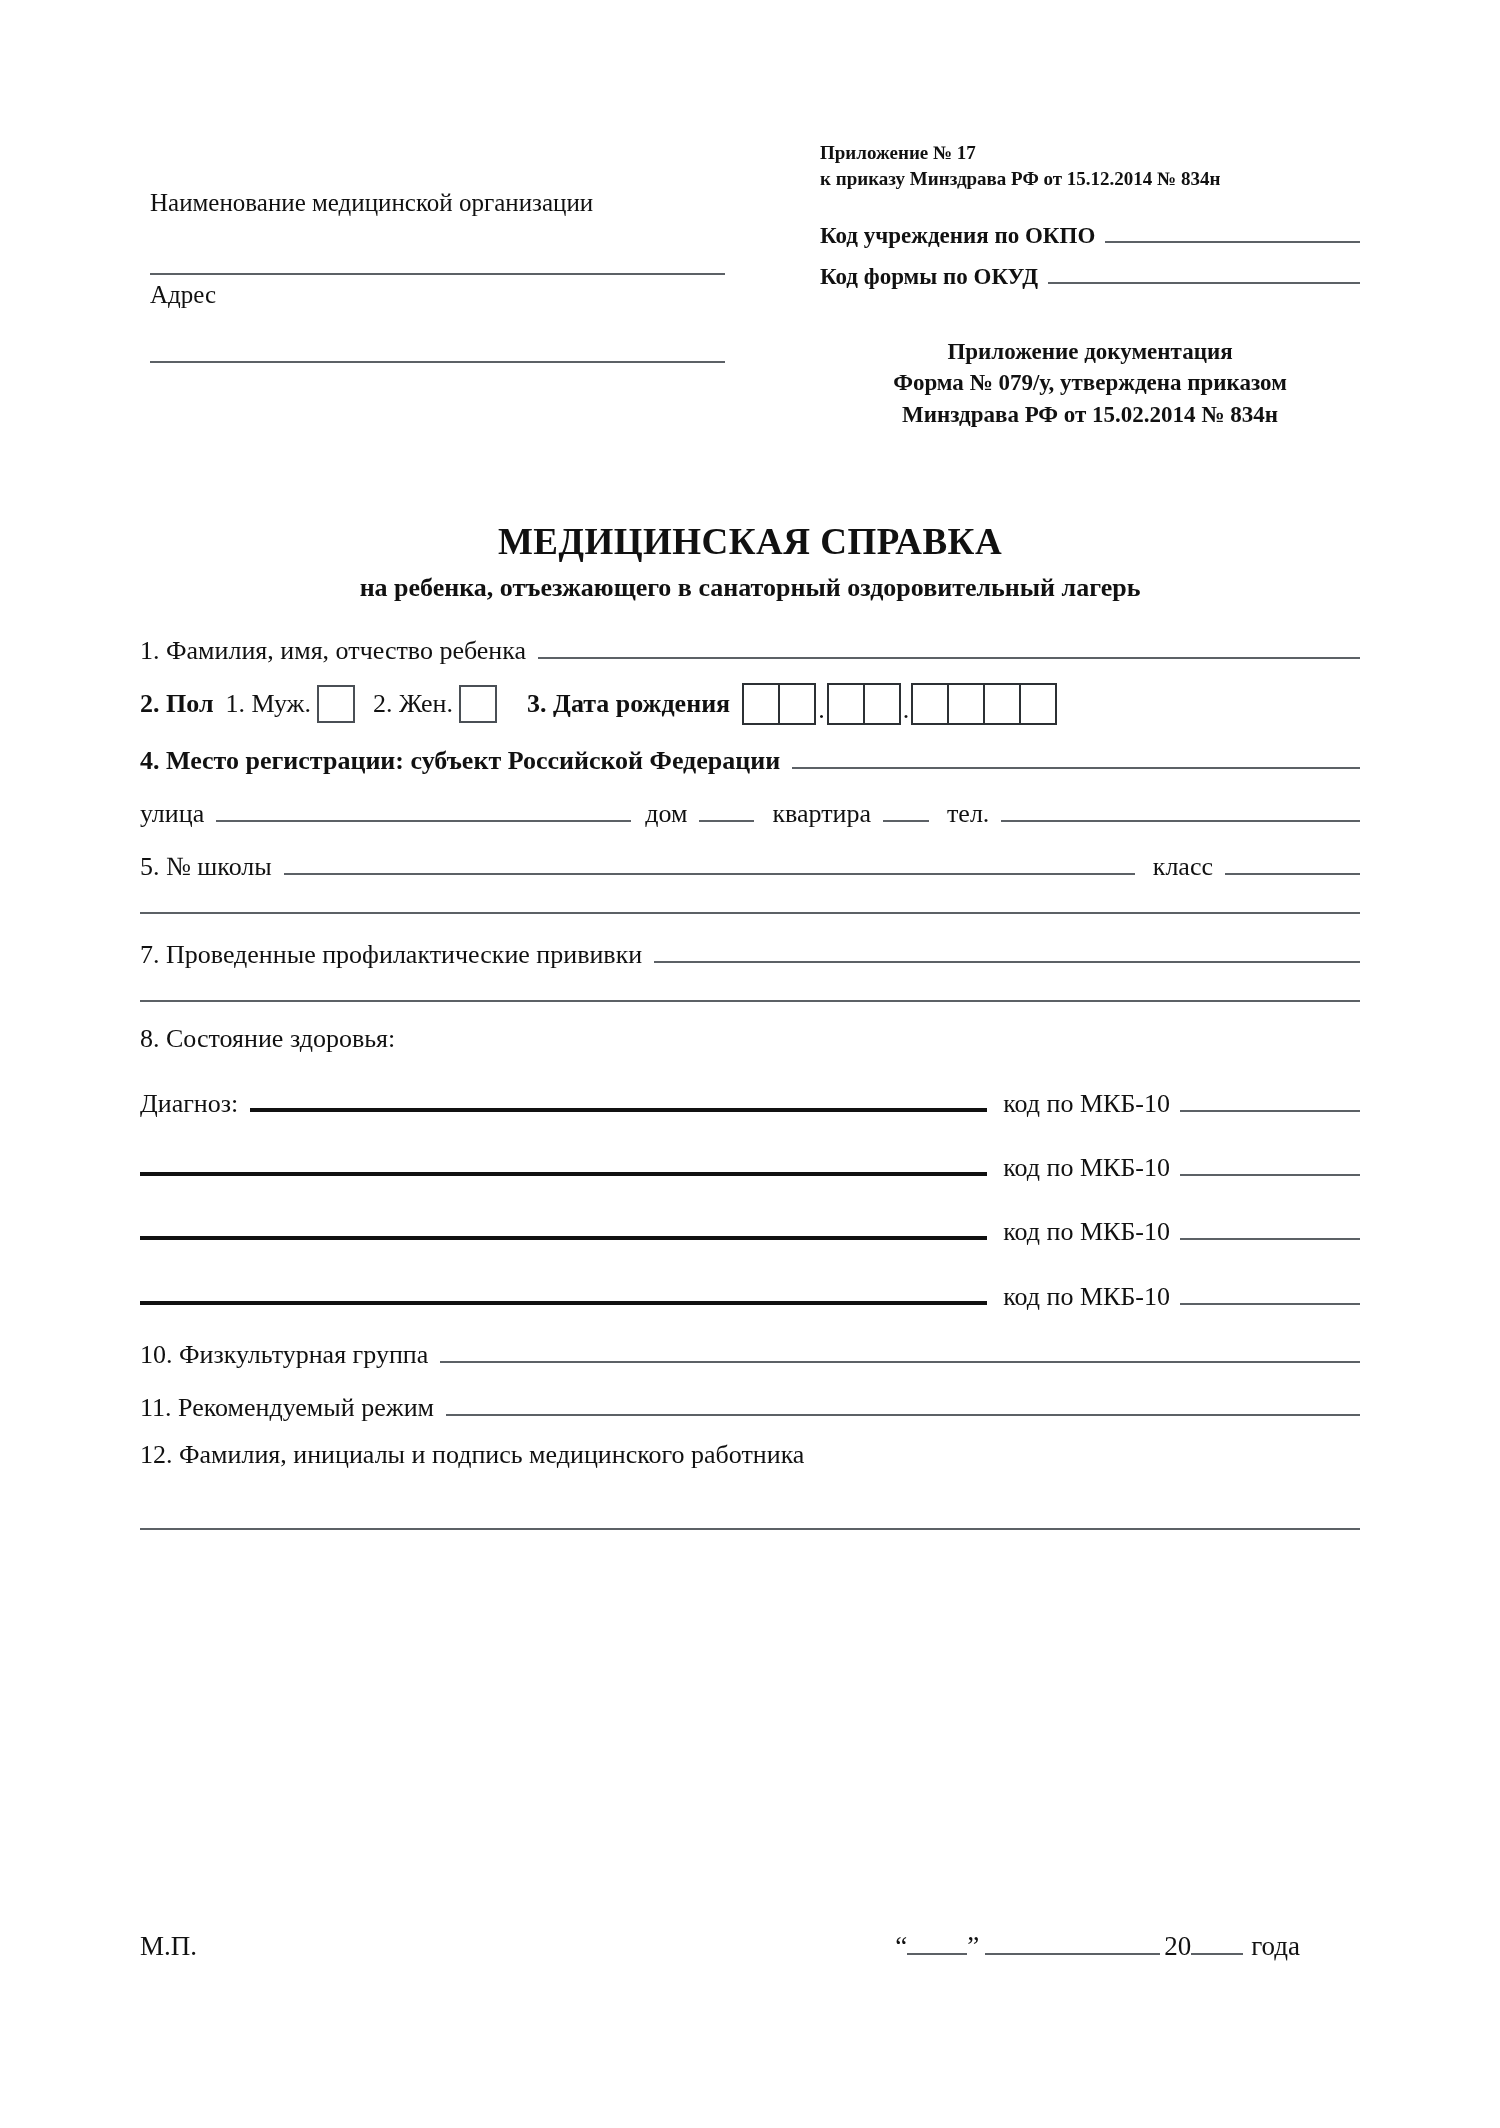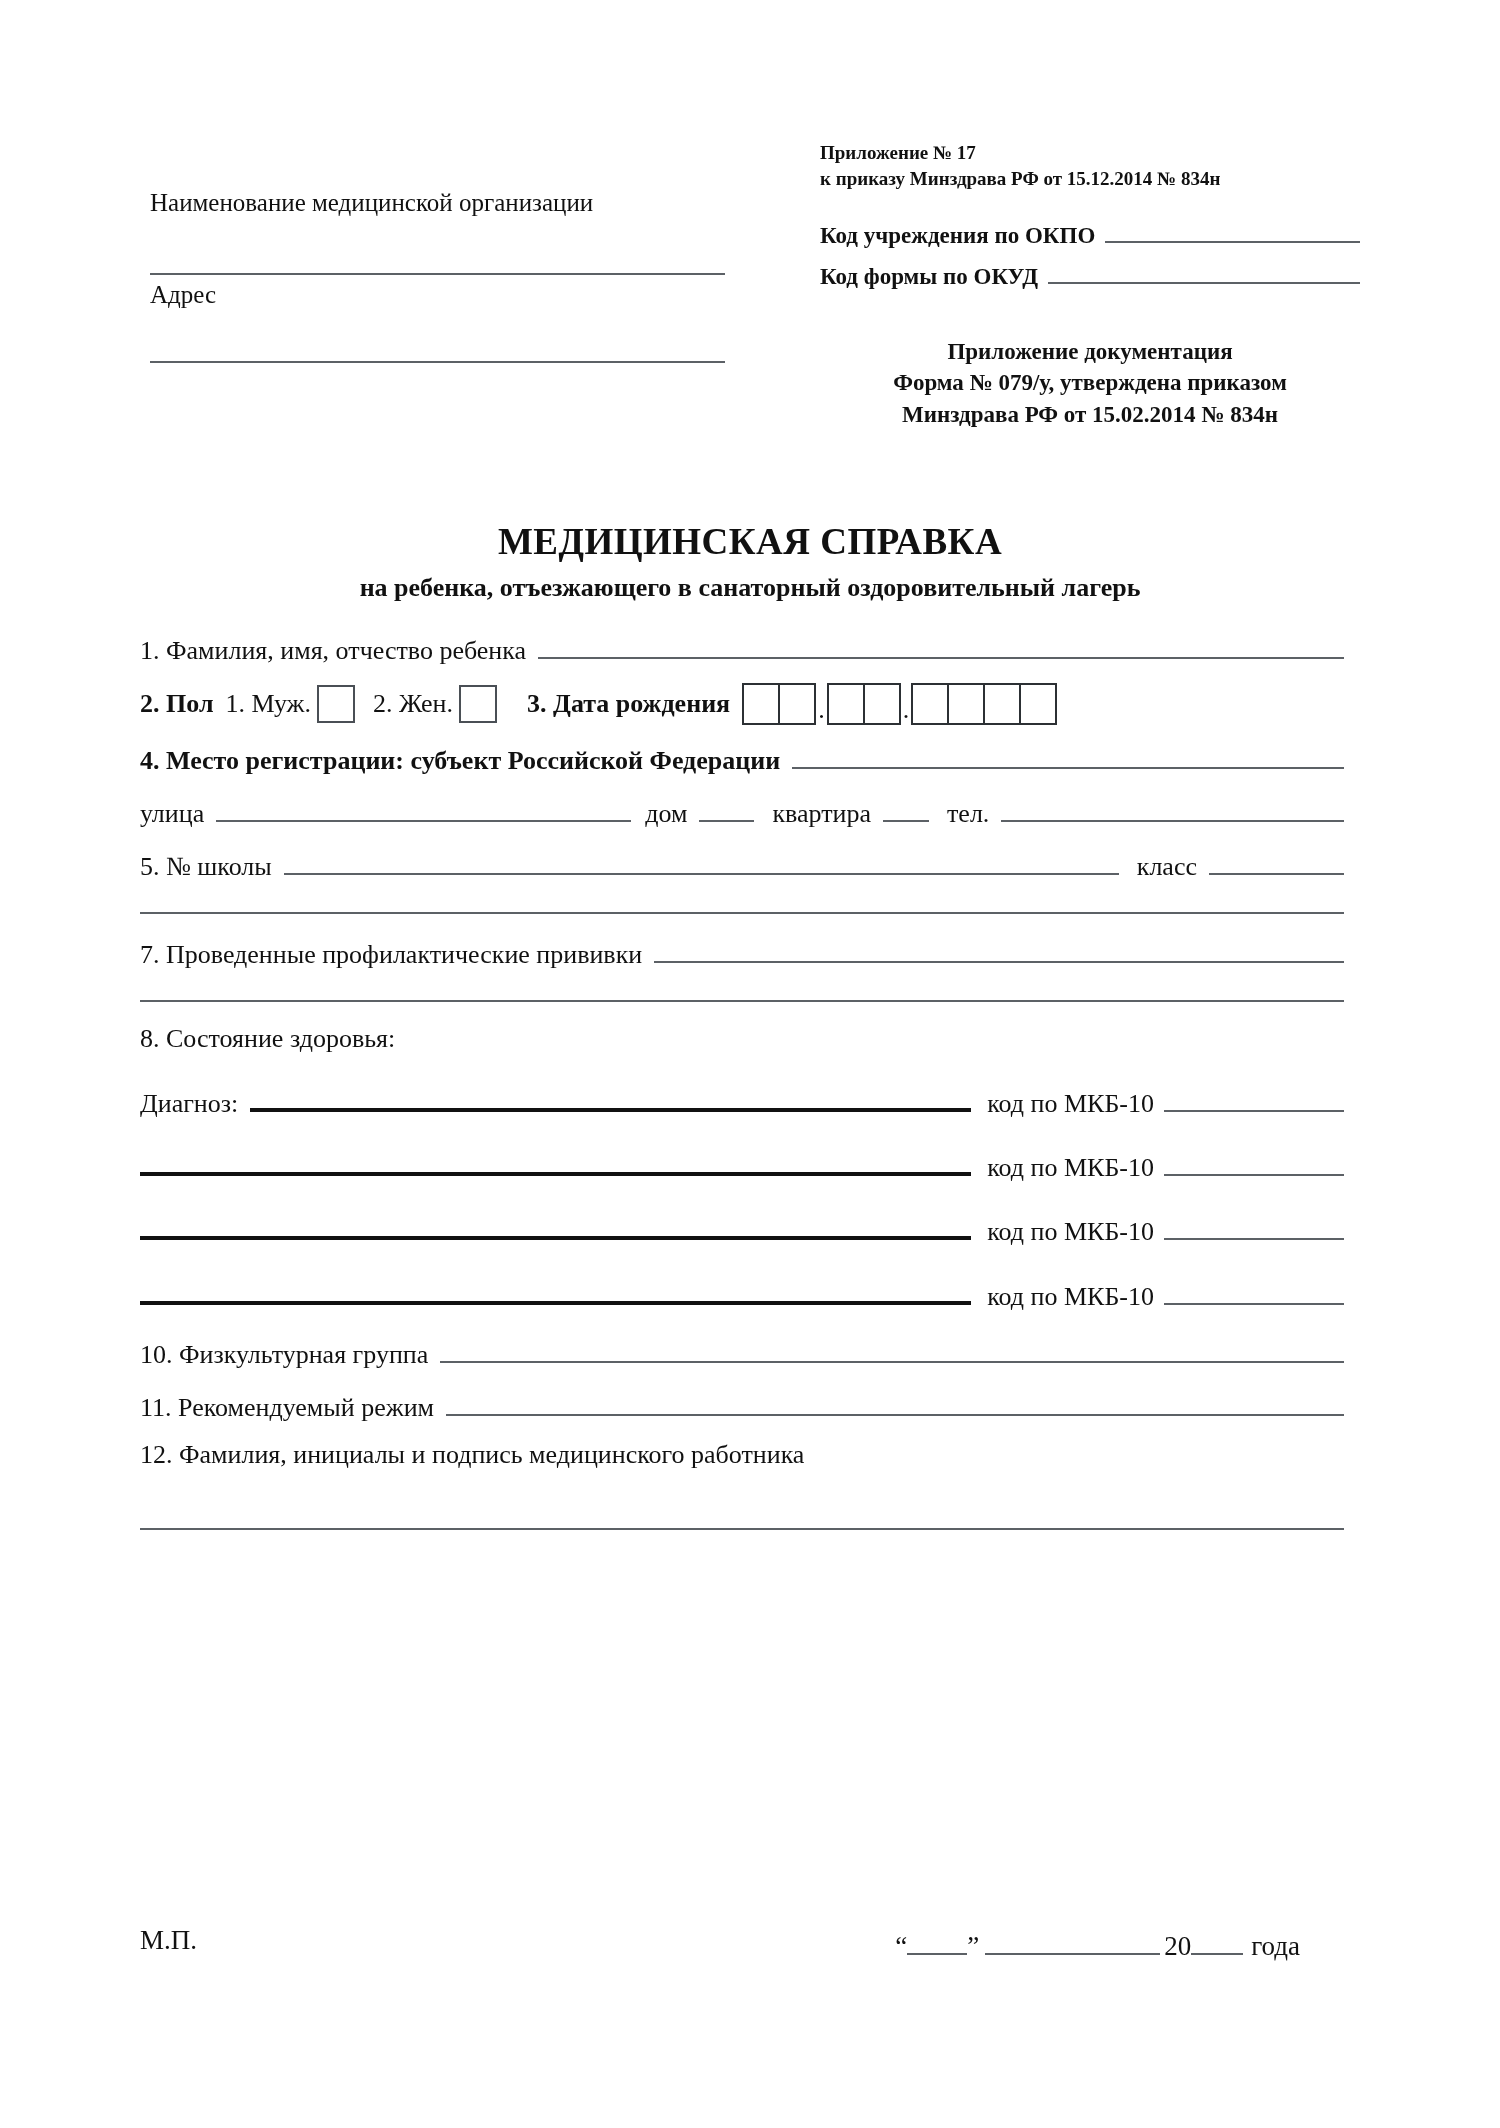--- a/index.html
+++ b/index.html
@@ -106,21 +106,21 @@
   .title-sub {
     font-size: 26px;
     font-weight: bold;
     margin-top: 10px;
   }
 
   
   .body {
     position: absolute;
     left: 140px;
-    right: 156px;
+    right: 140px;
     top: 630px;
   }
   .line {
     display: flex;
     align-items: baseline;
     font-size: 26px;
     white-space: nowrap;
     margin-bottom: 17px;
   }
   .line .txt { flex: 0 0 auto; }
@@ -160,21 +160,21 @@
   .mkb-fill { flex: 0 0 180px; border-bottom: 2px solid #5c6166; height: 1.05em; }
 
   .cont-rule { margin: 30px 0 20px 0; border-bottom: 2px solid #5c6166; }
 
   
   .footer {
     position: absolute;
     left: 140px; right: 140px;
     top: 1925px;
     display: flex;
-    align-items: flex-start;
+    align-items: flex-end;
     font-size: 27px;
     white-space: nowrap;
   }
   .mp { flex: 0 0 auto; }
   .date-area {
     margin-left: auto;
     display: flex;
     align-items: baseline;
     margin-right: 60px;
   }

